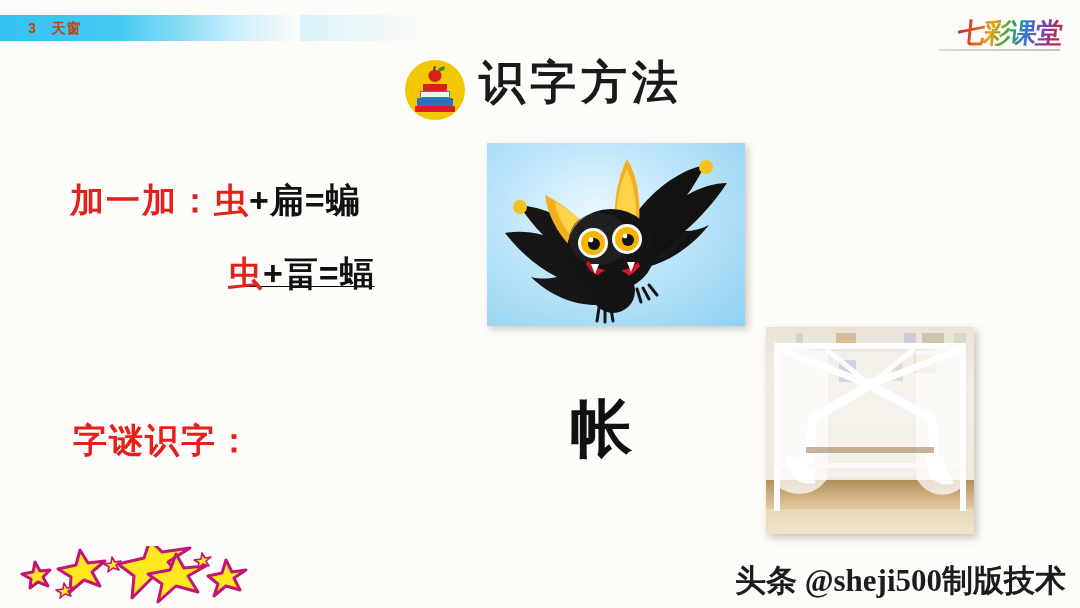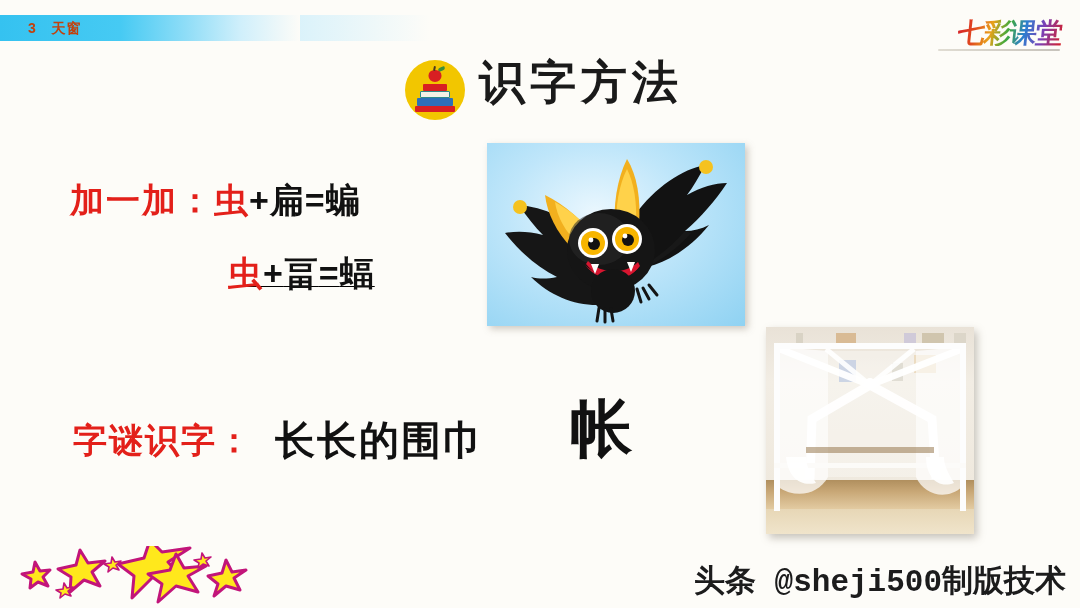--- a/index.html
+++ b/index.html
@@ -123,21 +123,21 @@
   .net-frame svg{position:absolute;left:0;top:0;}
 
   
   .stars{position:absolute;left:8px;bottom:0px;width:250px;height:62px;}
 
   
   .watermark{
     position:absolute;right:14px;bottom:6px;
     font-size:31px;font-weight:bold;color:#1C1C1C;
     letter-spacing:0px;white-space:nowrap;
-    font-family:Liberation Mono, monospace;
+    font-family:Liberation Serif, serif;
     text-shadow:0 0 2px rgba(255,255,255,.85),1px 1px 0 rgba(255,255,255,.7);
     margin-top:28px;
   }
 </style>
 </head>
 <body>
 
 <div class="slide">
 
   <div class="header-bar"></div>
@@ -170,21 +170,20 @@
 
   <div class="row-add2">
     <span class="eq">
       <span class="red">虫</span><span>+</span><span>畐</span><span>=</span><span>蝠</span>
     </span>
   </div>
 
   <div class="row-riddle">
     <span class="label-red">字谜识字：</span>
   </div>
-  <div class="riddle-phrase">长长的围巾</div>
   <div class="riddle-answer">帐</div>
 
   <div class="bat-frame">
     <svg width="258" height="183" viewBox="0 0 258 183">
 
       <path d="M148 72 C168 44 196 26 218 22 C212 34 206 44 200 52 C214 44 228 40 240 40
                C228 58 214 74 198 88 C206 88 214 86 222 82 C206 102 184 118 160 124 Z" fill="#121212"></path>
 
       <path d="M104 96 C84 76 56 64 32 62 C40 74 48 84 56 92 C42 88 28 88 18 90
                C32 108 50 124 70 134 C60 136 52 136 44 134 C62 152 86 162 110 162 Z" fill="#161616"></path>

